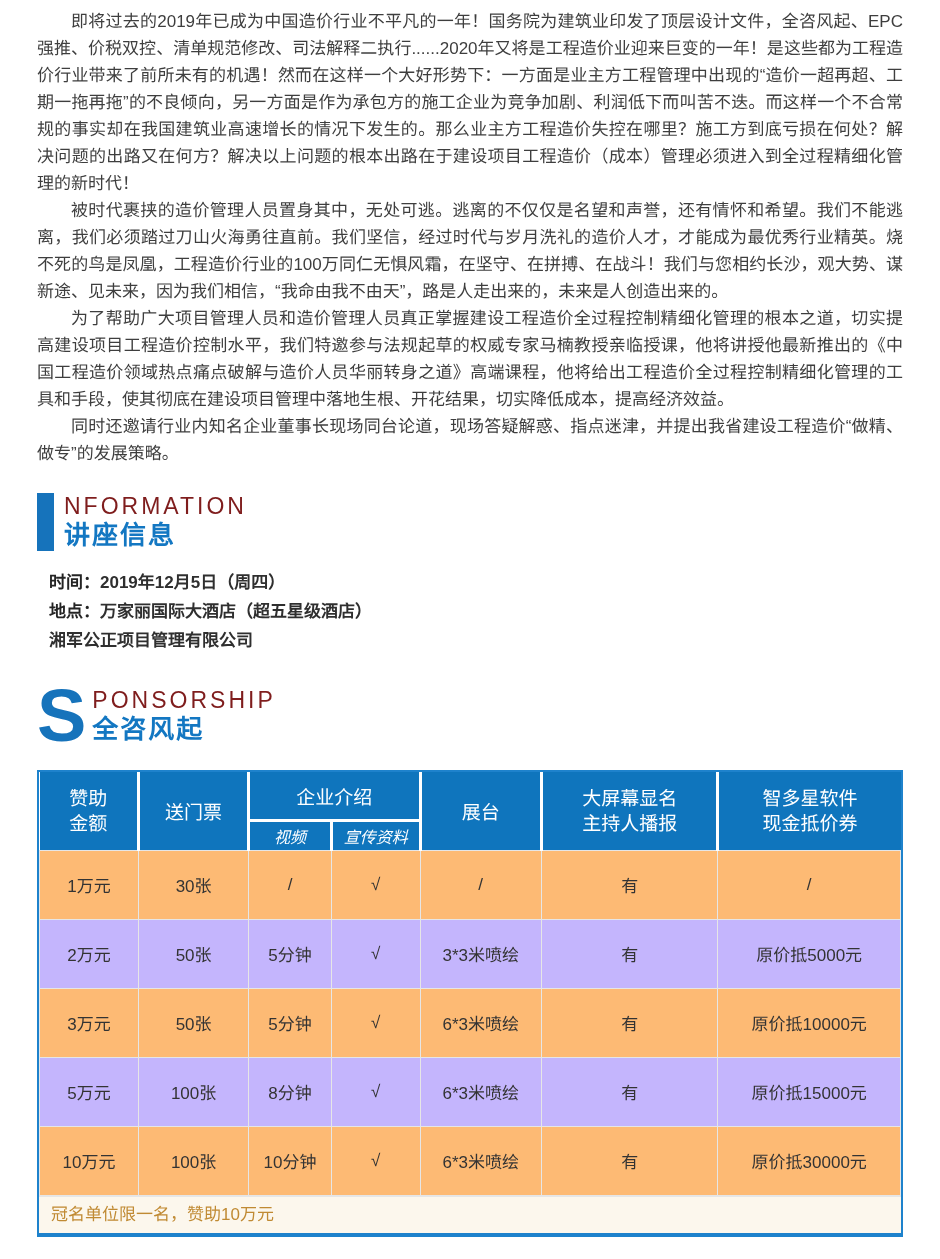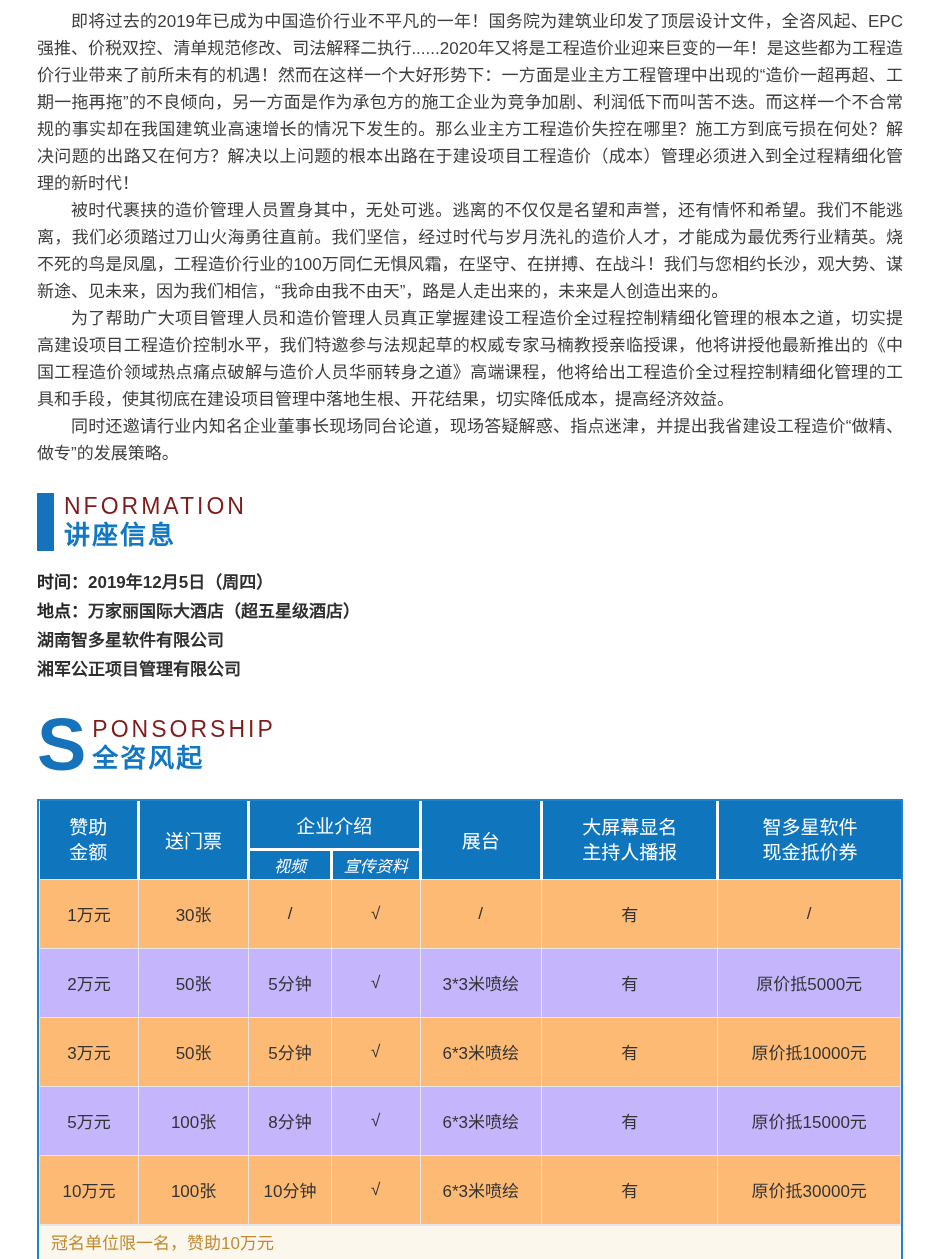--- a/index.html
+++ b/index.html
@@ -23,21 +23,21 @@
   .accent-bar { width: 17px; height: 58px; background: #1673bb; margin-right: 10px; flex: 0 0 auto; }
   .initial {
     font-size: 74px; line-height: 58px; font-weight: bold; color: #1673bb;
     margin-right: 6px; flex: 0 0 auto;
   }
   .titles .en { font-size: 23px; line-height: 26px; letter-spacing: 3px; color: #7f1d1d; }
   .titles .cn { font-size: 26px; line-height: 33px; letter-spacing: 2px; font-weight: bold; color: #1377c2; }
 
   
   .details { margin-top: 16px; font-size: 17px; color: #2f2f2f; font-weight: 600; }
-  .detail-row { display: flex; line-height: 29px; margin-left: 0; }
+  .detail-row { display: flex; line-height: 29px; margin-left: 12px; }
   .detail-row .lbl { font-weight: 700; color: #242424; white-space: pre; }
   .val-stack div { line-height: 29px; }
 
   
   .table-wrap { margin-top: 24px; border: 2px solid #1e82cc; border-bottom-width: 4px; }
   table { width: 100%; border-collapse: collapse; table-layout: fixed; }
   thead th { background: #0f75bd; color: #ffffff; font-weight: 400; padding: 0; text-align: center; vertical-align: middle; }
   thead tr.h1 { height: 48px; }
   thead tr.h2 { height: 30px; }
   thead th .line { line-height: 25px; font-size: 19px; }
@@ -80,21 +80,20 @@
     <div class="detail-row">
       <span class="lbl">时间：</span>
       <span>2019年12月5日（周四）</span>
     </div>
     <div class="detail-row">
       <span class="lbl">地点：</span>
       <span>万家丽国际大酒店（超五星级酒店）</span>
     </div>
     <div class="detail-row">
       <span class="val-stack">
-        <div>湖南智多星软件有限公司</div>
         <div>湘军公正项目管理有限公司</div>
       </span>
     </div>
   </section>
 
   <section class="sec-head sponsor">
     <div class="initial">S</div>
     <div class="titles">
       <div class="en">PONSORSHIP</div>
       <div class="cn">全咨风起</div>

